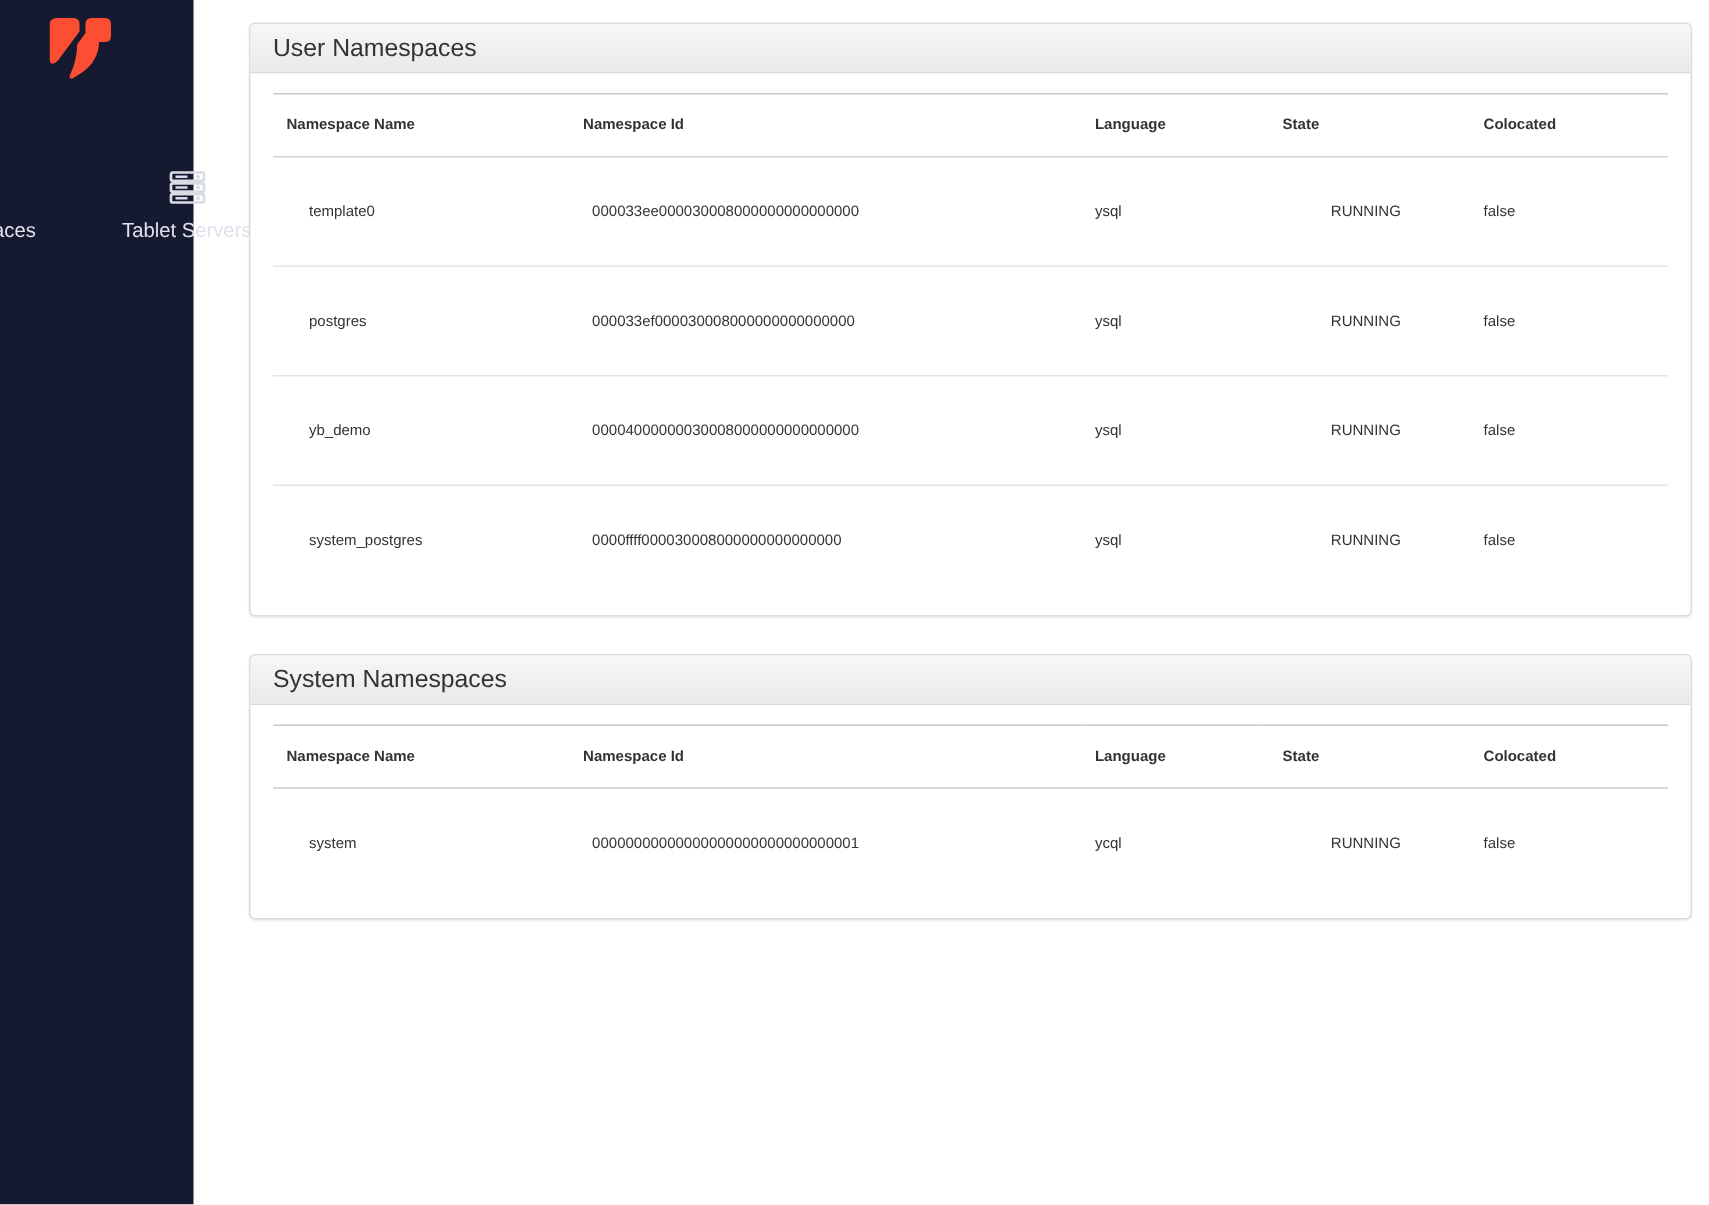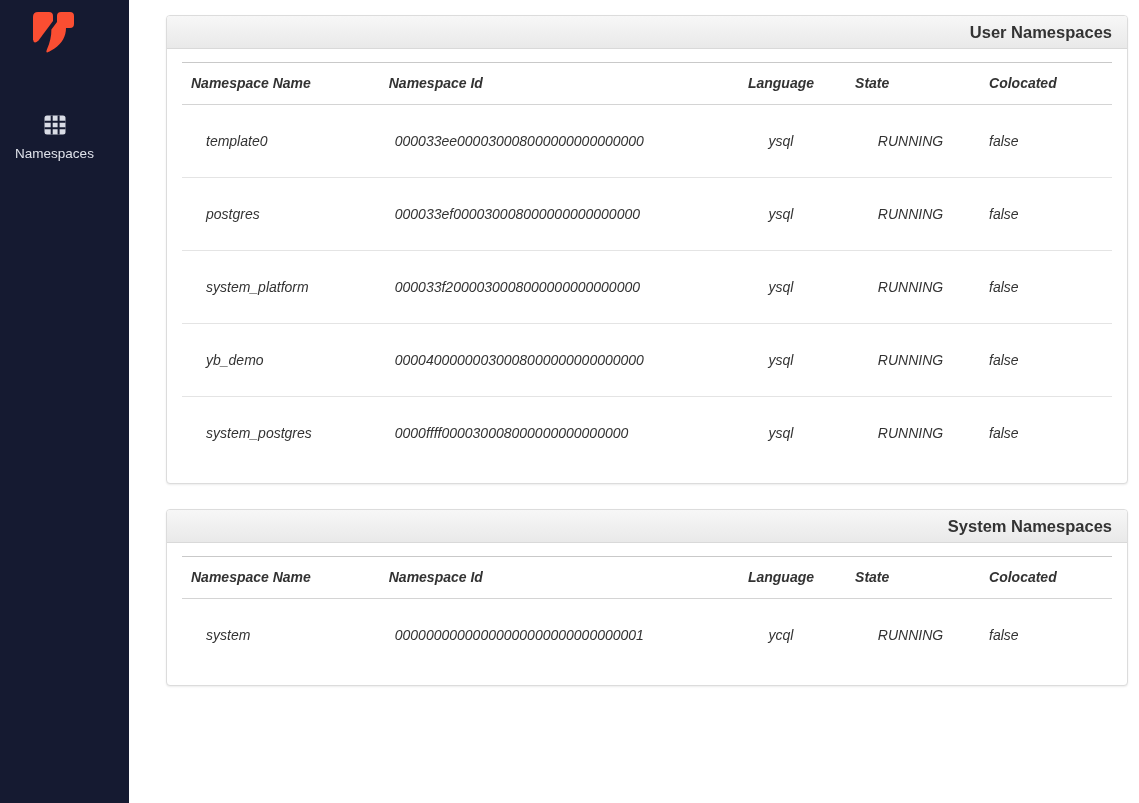--- a/index.html
+++ b/index.html
@@ -30,40 +30,40 @@
   .main { flex:1; padding:15px 11px 0 37px; box-sizing:border-box; }
   .panel {
     border:1px solid #dcdcdc; border-radius:4px; background:#fff;
     box-shadow:0 1px 2px rgba(0,0,0,.08); margin-bottom:25px;
   }
   .panel-heading {
     background:linear-gradient(#f7f7f7,#e9e9e9);
     border-bottom:1px solid #d9d9d9;
     border-radius:3px 3px 0 0;
     padding:7px 15px;
-    font-size:16.5px; font-weight:bold; color:#333; line-height:18px;text-align:right;
+    font-size:16.5px; font-weight:normal; color:#333; line-height:18px;
   }
   .panel-body { padding:13px 15px 14px; }
 
-  table { width:100%; border-collapse:collapse; table-layout:fixed; font-size:14px; color:#333;font-style:italic; }
+  table { width:100%; border-collapse:collapse; table-layout:fixed; font-size:10px; color:#333; }
   thead th {
     border-top:1px solid #c9c9c9; border-bottom:1px solid #d4d4d4;
     padding:12px 9px; font-weight:bold; text-align:left; line-height:17px;
   }
   tbody td { padding:28px 9px 27px; line-height:17px; vertical-align:middle; }
   tbody tr + tr td { border-top:1px solid #e4e4e4; }
 
   th.c0 { width:21.5%; }
   th.c1 { width:38.5%; }
   th.c2 { width:12.3%; }
   th.c3 { width:14%; }
   th.c4 { width:13.7%; }
   td.c0 { padding-left:24px; }
   td.c1 { padding-left:15px; }
-  th.c2, td.c2 { text-align:center; }
+  th.c2, td.c2 { }
   th.c3 { text-align:left; padding-left:14px; }
   td.c3 { text-align:center; }
   th.c4, td.c4 { text-align:left; }
 </style>
 </head>
 <body>
 
 <div class="app">
 
   <aside class="sidebar">
@@ -94,20 +94,40 @@
               <rect x="3.5" y="4.5" width="21" height="19" rx="2.5" fill="#d9dce5"></rect>
               <g stroke="#151a31" stroke-width="2">
                 <path d="M3.5 10.8 H24.5 M3.5 17.2 H24.5 M10.7 4.5 V23.5 M17.6 4.5 V23.5"></path>
               </g>
             </svg>
           </span>
     <span class="nav-label">Namespaces</span>
   </div>
 
 
+  <div class="nav-item">
+    <span class="nav-icon">
+            <svg width="28" height="28" viewBox="0 0 28 28">
+              <g fill="none" stroke="#d9dce5" stroke-width="1.8">
+                <rect x="3" y="4" width="22" height="5.6" rx="1.2"></rect>
+                <rect x="3" y="11.2" width="22" height="5.6" rx="1.2"></rect>
+                <rect x="3" y="18.4" width="22" height="5.6" rx="1.2"></rect>
+              </g>
+              <g fill="#d9dce5">
+                <circle cx="21" cy="6.8" r="1.3"></circle>
+                <circle cx="21" cy="14" r="1.3"></circle>
+                <circle cx="21" cy="21.2" r="1.3"></circle>
+              </g>
+              <g stroke="#d9dce5" stroke-width="1.6">
+                <path d="M6 6.8 H14 M6 14 H14 M6 21.2 H14"></path>
+              </g>
+            </svg>
+          </span>
+    <span class="nav-label">Tablet Servers</span>
+  </div>
 
   <div class="nav-item">
     <span class="nav-icon">
             <svg width="28" height="28" viewBox="0 0 28 28">
               <path fill="#d9dce5" d="M25 9.2a6.5 6.5 0 0 1-8.6 6.2L9.6 22.2a3.1 3.1 0 1 1-4.4-4.4l6.8-6.8A6.5 6.5 0 0 1 20.6 2l-4 4 .9 3.4 3.4.9 4-4a6.5 6.5 0 0 1 .1 2.9z"></path>
               <circle cx="7.4" cy="20" r="1.3" fill="#151a31"></circle>
             </svg>
           </span>
     <span class="nav-label">Utilities</span>
   </div>
@@ -137,27 +157,20 @@
                 <td class="c4">false</td>
               </tr>
               <tr>
                 <td class="c0">postgres</td>
                 <td class="c1">000033ef000030008000000000000000</td>
                 <td class="c2">ysql</td>
                 <td class="c3">RUNNING</td>
                 <td class="c4">false</td>
               </tr>
               <tr>
-                <td class="c0">system_platform</td>
-                <td class="c1">000033f2000030008000000000000000</td>
-                <td class="c2">ysql</td>
-                <td class="c3">RUNNING</td>
-                <td class="c4">false</td>
-              </tr>
-              <tr>
                 <td class="c0">yb_demo</td>
                 <td class="c1">00004000000030008000000000000000</td>
                 <td class="c2">ysql</td>
                 <td class="c3">RUNNING</td>
                 <td class="c4">false</td>
               </tr>
               <tr>
                 <td class="c0">system_postgres</td>
                 <td class="c1">0000ffff000030008000000000000000</td>
                 <td class="c2">ysql</td>

